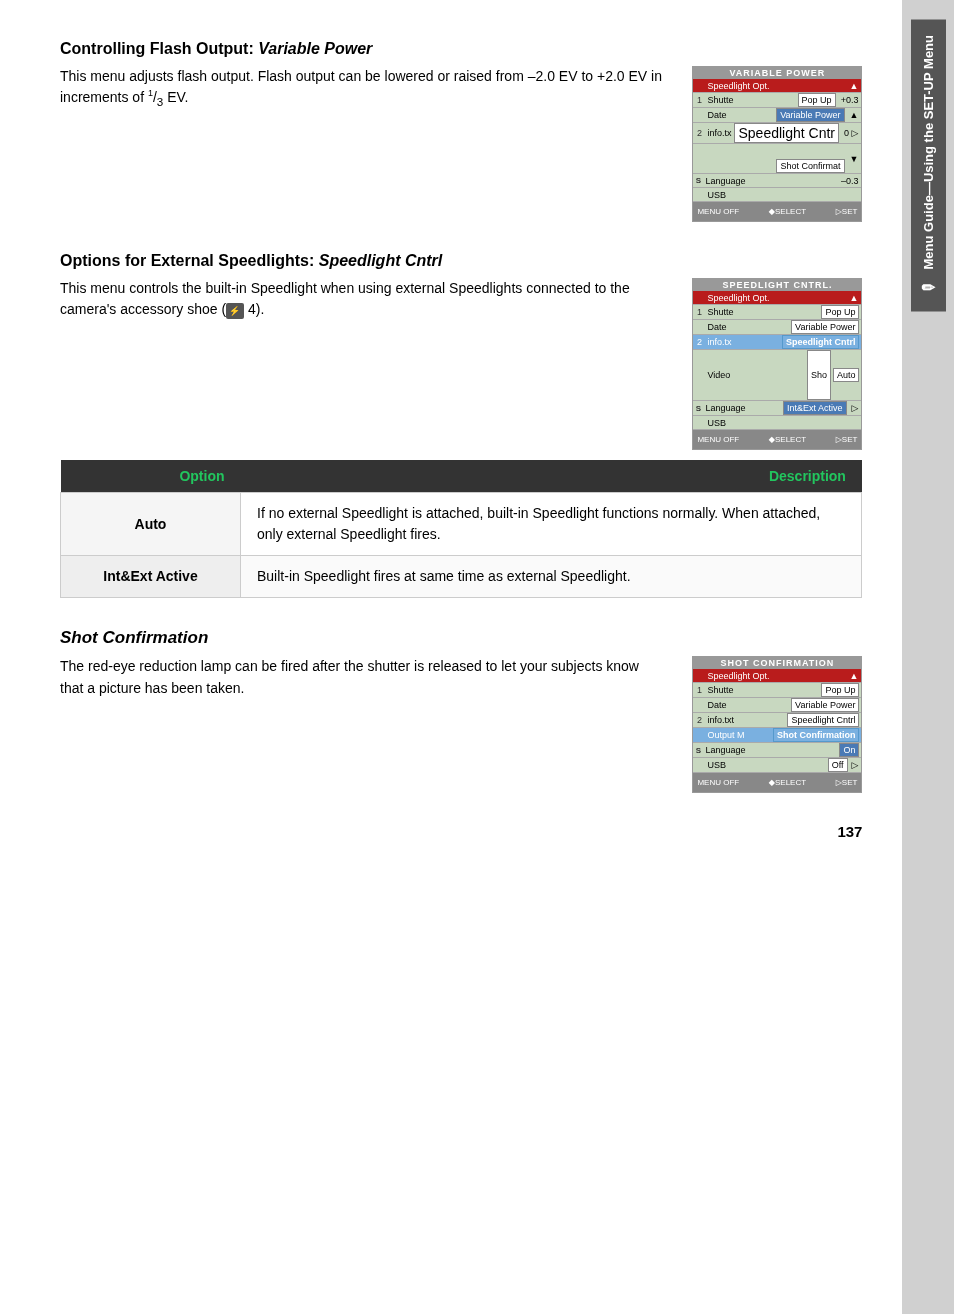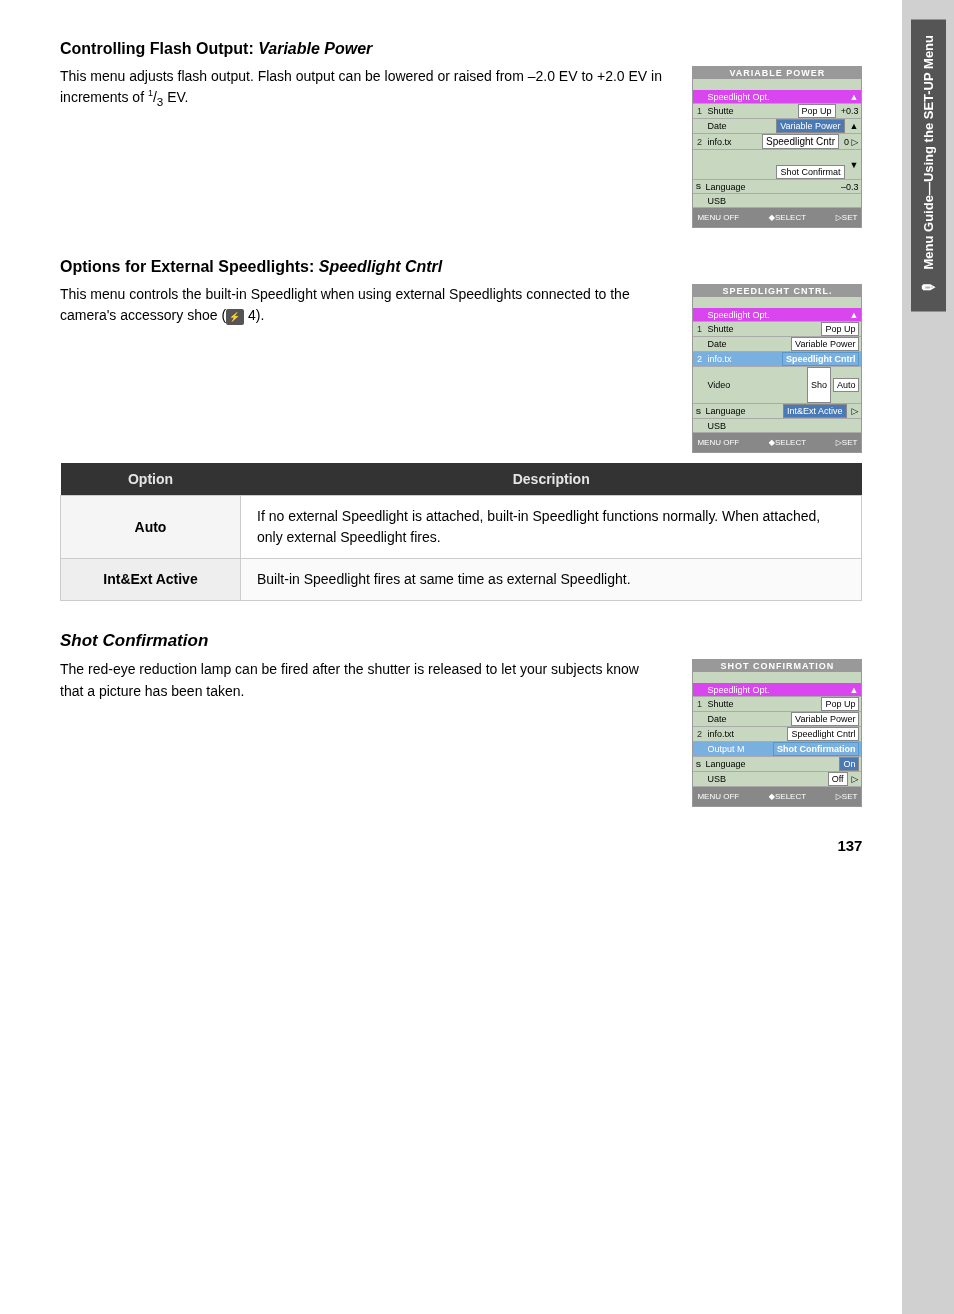--- a/index.html
+++ b/index.html
@@ -86,23 +86,22 @@
       letter-spacing: 1px;
     }
     .cam-row {
       display: flex;
       align-items: center;
       border-bottom: 1px solid #aaa;
       background: #c8d8c0;
       min-height: 14px;
     }
     .cam-row.selected {
-      background: #d946ef;
-      color: white;
-      margin-top: 11px;
+      background: #b91c1c;
+      color: white;
     }
     .cam-row.highlighted {
       background: #7ab0e0;
       color: white;
     }
     .cam-num {
       width: 12px;
       font-size: 9px;
       text-align: center;
       flex-shrink: 0;
@@ -139,23 +138,23 @@
     }
 
     
     .option-table {
       width: 100%;
       border-collapse: collapse;
       margin: 10px 0 20px 0;
     }
     .option-table th {
       background: #333;
-      color: #e5e5e5;
+      color: #22c55e;
       padding: 8px 16px;
-      text-align: center;
+      text-align: right;
       font-size: 14px;
       font-weight: bold;
     }
     .option-table th.col-option {
       width: 180px;
     }
     .option-table td {
       border: 1px solid #ccc;
       padding: 10px 16px;
       vertical-align: top;
@@ -242,21 +241,21 @@
         <div class="cam-row">
           <span class="cam-num"></span>
           <span class="cam-label">Date</span>
           <span style="background:#4a7ab5;color:white;border:1px solid #888;font-size:9px;padding:1px 3px;margin-right:2px;">Variable Power</span>
           <span class="cam-value">▲</span>
         </div>
 
         <div class="cam-row">
           <span class="cam-num">2</span>
           <span class="cam-label">info.tx</span>
-          <span style="background:white;border:1px solid #888;font-size:10px;padding:1px 3px;margin-right:2px;">Speedlight Cntr</span>
+          <span style="background:white;border:1px solid #888;font-size:14px;padding:1px 3px;margin-right:2px;">Speedlight Cntr</span>
           <span class="cam-value">0 ▷</span>
         </div>
 
         <div class="cam-row">
           <span class="cam-num"></span>
           <span class="cam-label"></span>
           <span style="background:white;border:1px solid #888;font-size:9px;padding:1px 3px;margin-right:2px;margin-top:15px;">Shot Confirmat</span>
           <span class="cam-value">▼</span>
         </div>
 
@@ -307,21 +306,21 @@
           <span style="background:white;border:1px solid #888;font-size:9px;padding:1px 3px;margin-right:2px;">Variable Power</span>
         </div>
         <div class="cam-row highlighted">
           <span class="cam-num" style="color:white;">2</span>
           <span class="cam-label">info.tx</span>
           <span style="background:#7ab0e0;color:white;border:1px solid #5599cc;font-size:9px;padding:1px 3px;margin-right:2px;font-weight:bold;">Speedlight Cntrl</span>
         </div>
         <div class="cam-row">
           <span class="cam-num"></span>
           <span class="cam-label">Video</span>
-          <span style="background:white;border:1px solid #888;font-size:9px;padding:12px 3px;margin-right:2px;">Sho</span>
+          <span style="background:white;border:1px solid #888;font-size:9px;padding:19px 3px;margin-right:2px;">Sho</span>
           <span style="background:white;border:1px solid #888;font-size:9px;padding:1px 3px;margin-right:2px;">Auto</span>
         </div>
         <div class="cam-row">
           <span class="cam-num cam-s-label">S</span>
           <span class="cam-label">Language</span>
           <span style="background:#4a7ab5;color:white;border:1px solid #888;font-size:9px;padding:1px 3px;margin-right:2px;">Int&amp;Ext Active</span>
           <span class="cam-value">▷</span>
         </div>
         <div class="cam-row">
           <span class="cam-num"></span>

